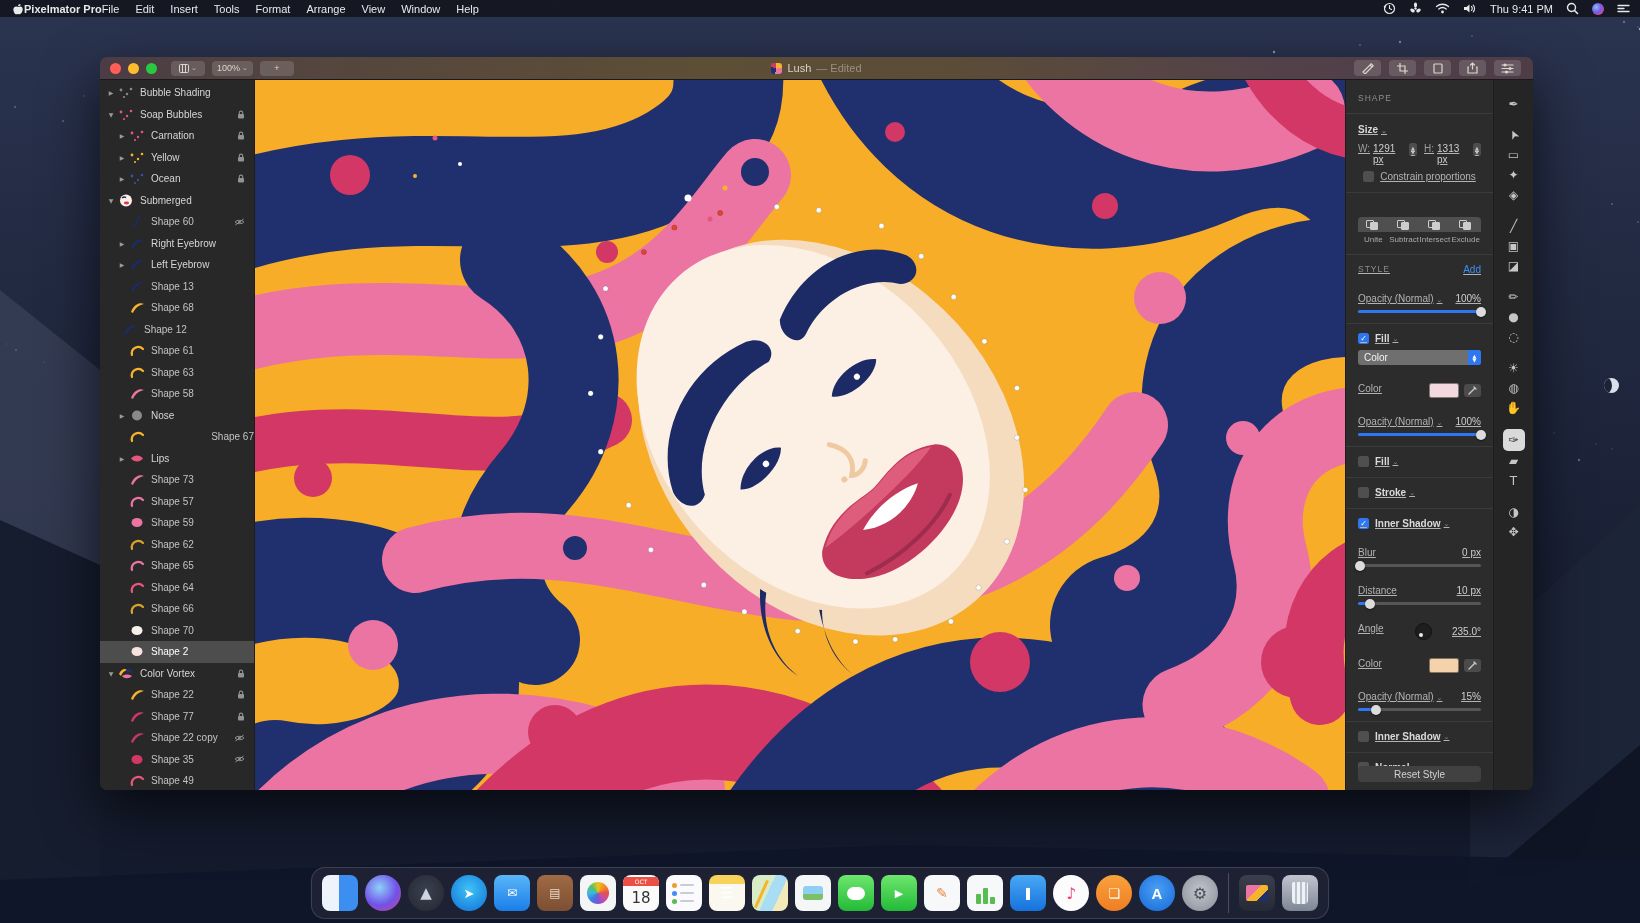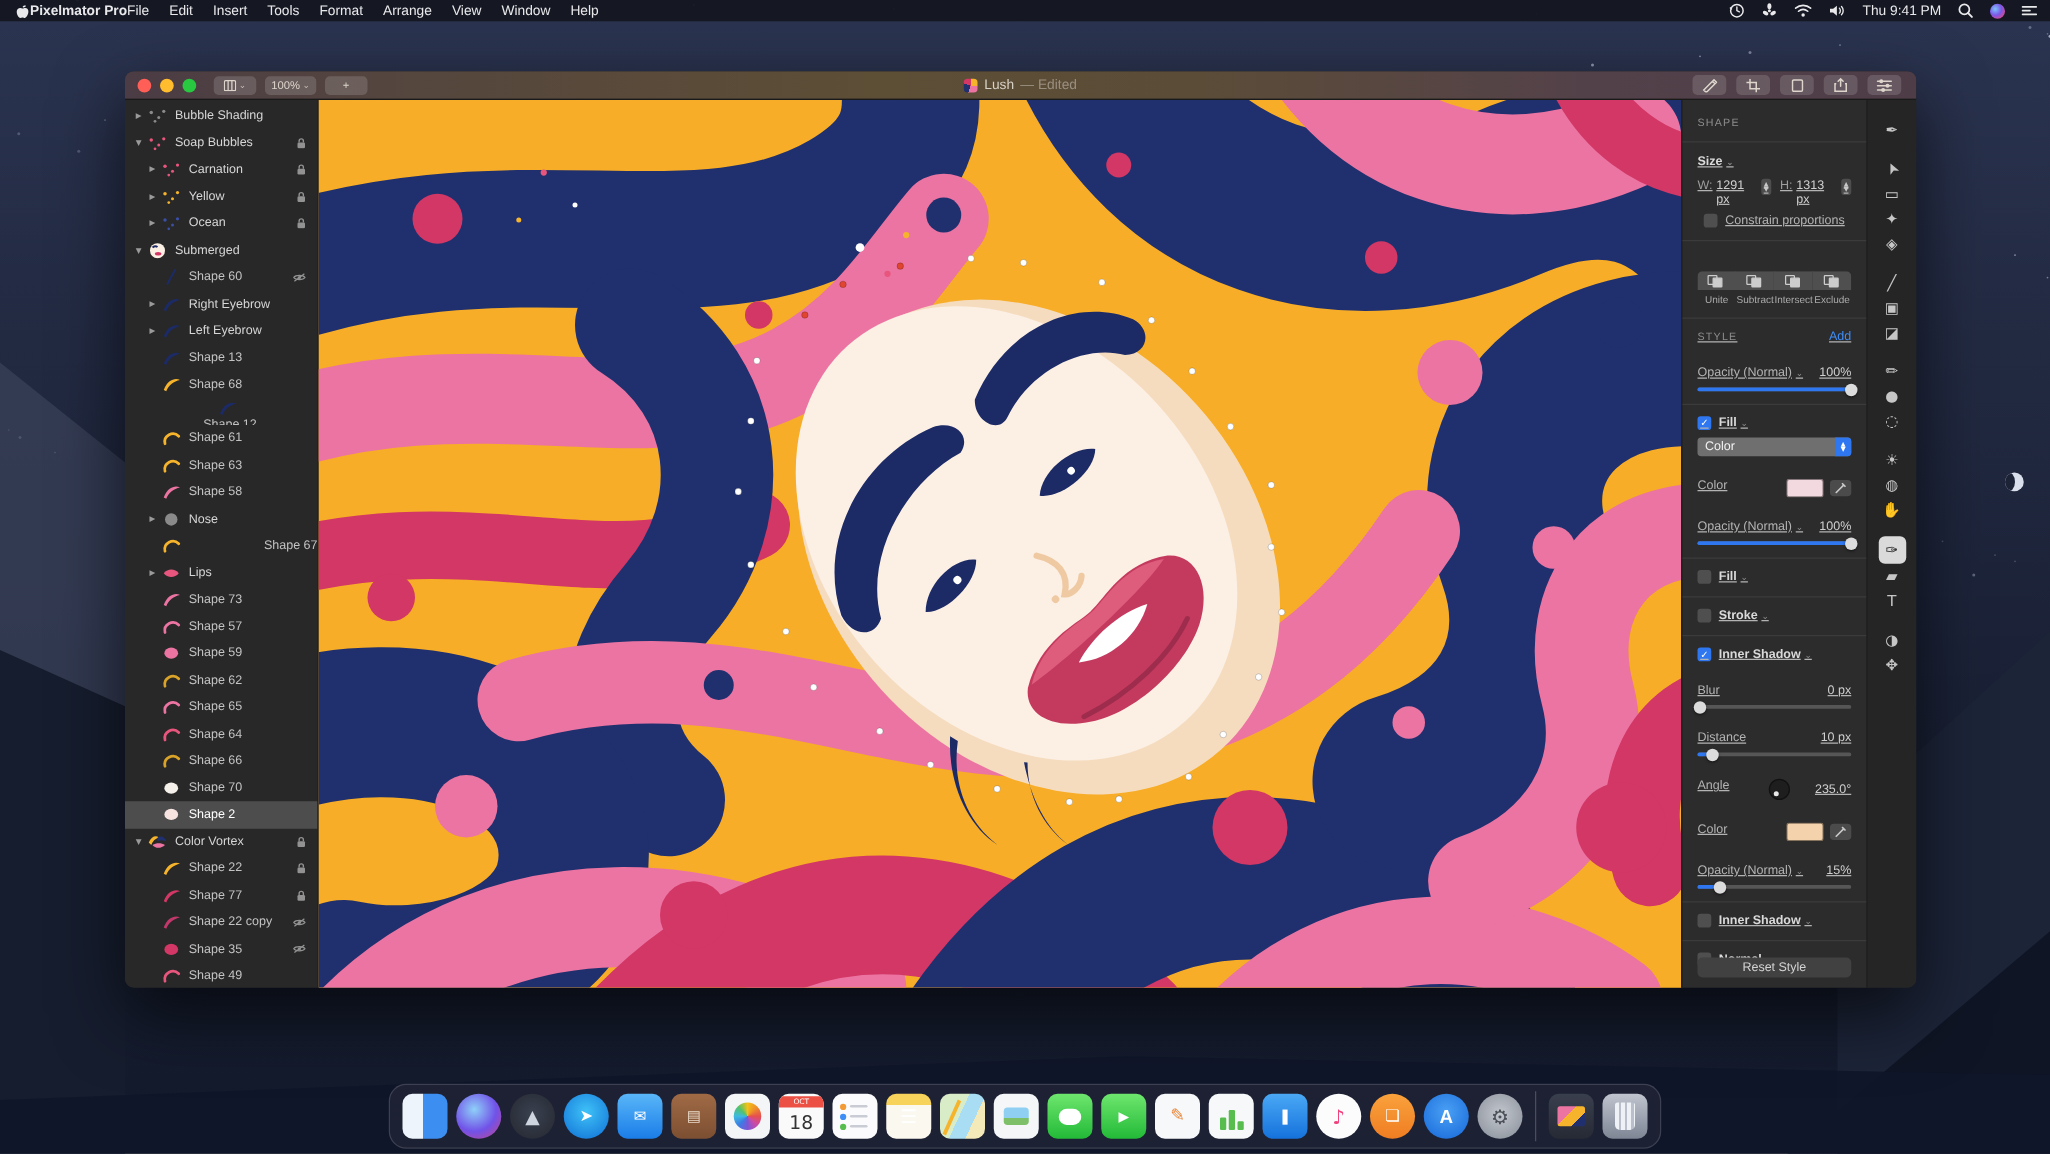--- a/index.html
+++ b/index.html
@@ -548,21 +548,21 @@
         </div>
         <div class="layer-row" style="padding-left: 17px;">
           <span class="disc glyph"></span>
           <span class="thumb">
             <svg width="16" height="13" viewBox="0 0 16 13">
               <path d="M2,11 C5,3 11,1 15,3 C10,4 6,7 4,12 Z" fill="#f6b42c"></path>
             </svg>
           </span>
           <span class="lname">Shape 68</span>
         </div>
-        <div class="layer-row" style="padding-left: 10px; flex-direction: column;">
+        <div class="layer-row" style="padding-left: 10px;">
           <span class="disc glyph"></span>
           <span class="thumb">
             <svg width="16" height="13" viewBox="0 0 16 13">
               <path d="M2,11 C5,3 11,1 15,3 C10,4 6,7 4,12 Z" fill="#1c2b66"></path>
             </svg>
           </span>
           <span class="lname">Shape 12</span>
         </div>
         <div class="layer-row" style="padding-left: 17px;">
           <span class="disc glyph"></span>

